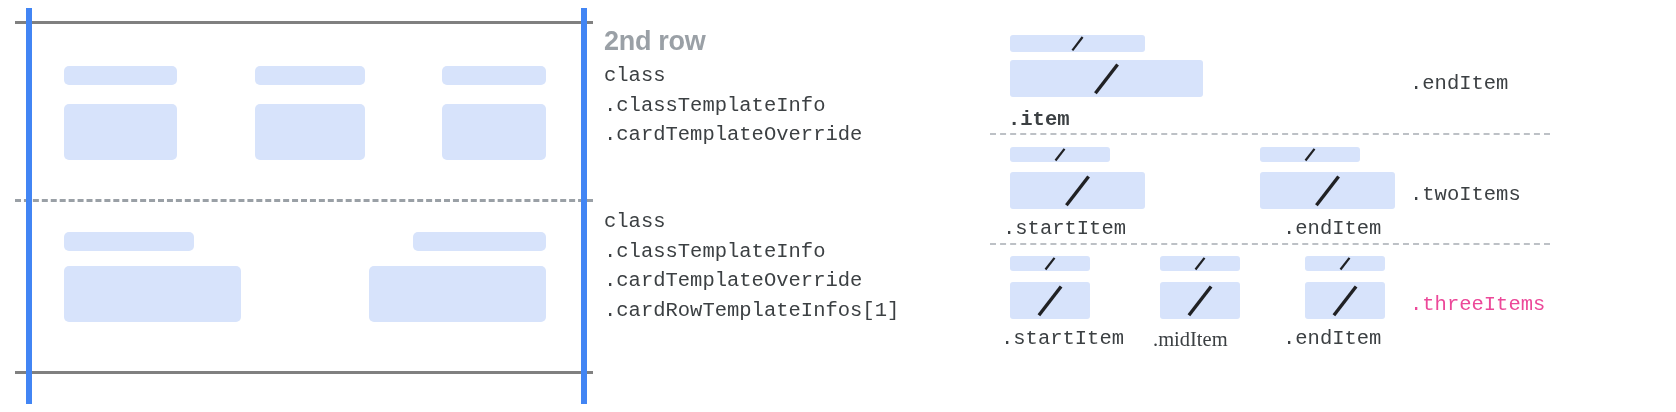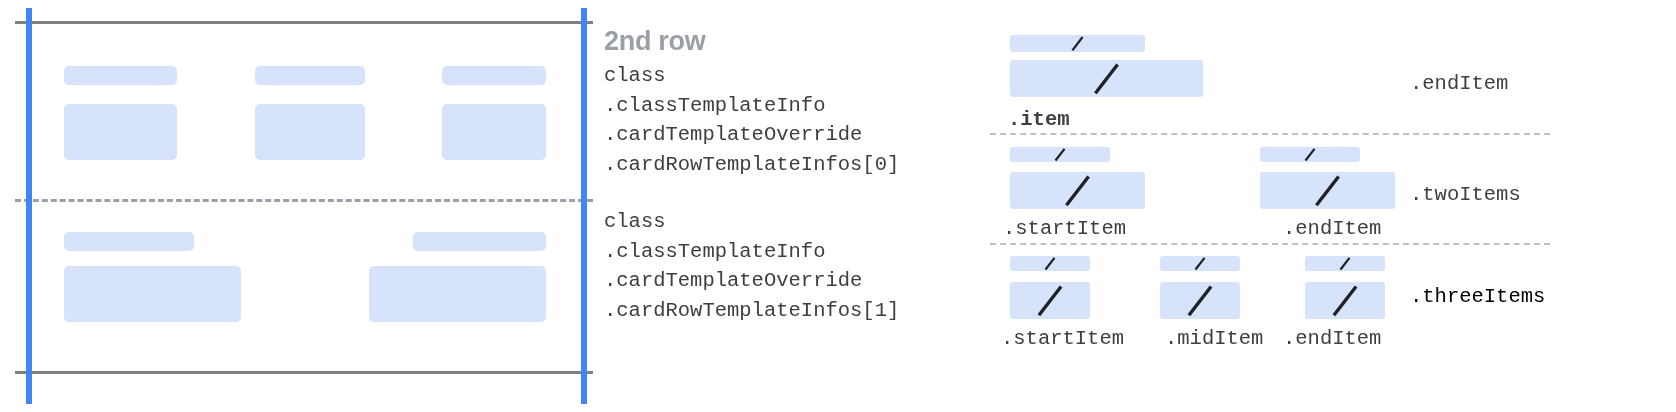--- a/index.html
+++ b/index.html
@@ -111,21 +111,20 @@
       <div class="ph" style="left: 64px; top: 266px; width: 177px; height: 56px; background: rgb(215, 227, 251);"></div>
       <div class="ph" style="left: 413px; top: 232px; width: 133px; height: 19px; background: rgb(215, 227, 251);"></div>
       <div class="ph" style="left: 369px; top: 266px; width: 177px; height: 56px; background: rgb(215, 227, 251);"></div>
     </div>
 
   <div class="textcol">
     <div class="blocktitle">2nd row</div>
     <div class="monoline">class</div>
     <div class="monoline">.classTemplateInfo</div>
     <div class="monoline">.cardTemplateOverride</div>
-    <div class="monoline">.cardRowTemplateInfos[0]</div>
   </div>
 
   <div class="block2">
     <div class="monoline">class</div>
     <div class="monoline">.classTemplateInfo</div>
     <div class="monoline">.cardTemplateOverride</div>
     <div class="monoline">.cardRowTemplateInfos[1]</div>
   </div>
 
   <div class="rightpanel" id="rightPanel">
@@ -159,21 +158,21 @@
         <svg viewBox="0 0 100 15" preserveAspectRatio="none">
           <line x1="54.5" y1="1.7999999999999998" x2="45.5" y2="13.5" stroke="#202124" stroke-width="2.2" stroke-linecap="butt"></line>
         </svg>
       </div>
       <div class="slashbox" style="left: 275px; top: 172px; width: 135px; height: 37px; background: rgb(215, 227, 251);">
         <svg viewBox="0 0 135 37" preserveAspectRatio="none">
           <line x1="78.6" y1="4.4399999999999995" x2="56.4" y2="33.300000000000004" stroke="#202124" stroke-width="3.4" stroke-linecap="butt"></line>
         </svg>
       </div>
       <div class="cap" style="left: 298px; top: 217px; color: rgb(60, 64, 67);">.endItem</div>
-      <div class="grouplabel" style="left: 425px; top: 285px; color: #000000;">.threeItems</div>
+      <div class="grouplabel" style="left: 425px; top: 293px; color: #ec4899;">.threeItems</div>
       <div class="slashbox" style="left: 25px; top: 256px; width: 80px; height: 15px; background: rgb(215, 227, 251);">
         <svg viewBox="0 0 80 15" preserveAspectRatio="none">
           <line x1="44.5" y1="1.7999999999999998" x2="35.5" y2="13.5" stroke="#202124" stroke-width="2.2" stroke-linecap="butt"></line>
         </svg>
       </div>
       <div class="slashbox" style="left: 25px; top: 282px; width: 80px; height: 37px; background: rgb(215, 227, 251);">
         <svg viewBox="0 0 80 37" preserveAspectRatio="none">
           <line x1="51.1" y1="4.4399999999999995" x2="28.9" y2="33.300000000000004" stroke="#202124" stroke-width="3.4" stroke-linecap="butt"></line>
         </svg>
       </div>
@@ -181,21 +180,21 @@
       <div class="slashbox" style="left: 175px; top: 256px; width: 80px; height: 15px; background: rgb(215, 227, 251);">
         <svg viewBox="0 0 80 15" preserveAspectRatio="none">
           <line x1="44.5" y1="1.7999999999999998" x2="35.5" y2="13.5" stroke="#202124" stroke-width="2.2" stroke-linecap="butt"></line>
         </svg>
       </div>
       <div class="slashbox" style="left: 175px; top: 282px; width: 80px; height: 37px; background: rgb(215, 227, 251);">
         <svg viewBox="0 0 80 37" preserveAspectRatio="none">
           <line x1="51.1" y1="4.4399999999999995" x2="28.9" y2="33.300000000000004" stroke="#202124" stroke-width="3.4" stroke-linecap="butt"></line>
         </svg>
       </div>
-      <div class="cap" style="left: 180px; top: 327px; color: rgb(60, 64, 67);">.midItem</div>
+      <div class="cap" style="left: 168px; top: 327px; color: rgb(60, 64, 67); font-family: Liberation Serif, serif;">.midItem</div>
       <div class="slashbox" style="left: 320px; top: 256px; width: 80px; height: 15px; background: rgb(215, 227, 251);">
         <svg viewBox="0 0 80 15" preserveAspectRatio="none">
           <line x1="44.5" y1="1.7999999999999998" x2="35.5" y2="13.5" stroke="#202124" stroke-width="2.2" stroke-linecap="butt"></line>
         </svg>
       </div>
       <div class="slashbox" style="left: 320px; top: 282px; width: 80px; height: 37px; background: rgb(215, 227, 251);">
         <svg viewBox="0 0 80 37" preserveAspectRatio="none">
           <line x1="51.1" y1="4.4399999999999995" x2="28.9" y2="33.300000000000004" stroke="#202124" stroke-width="3.4" stroke-linecap="butt"></line>
         </svg>
       </div>

